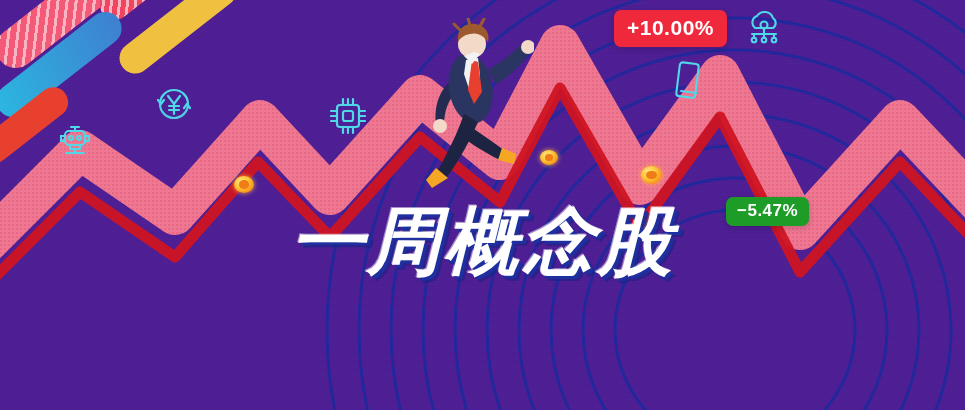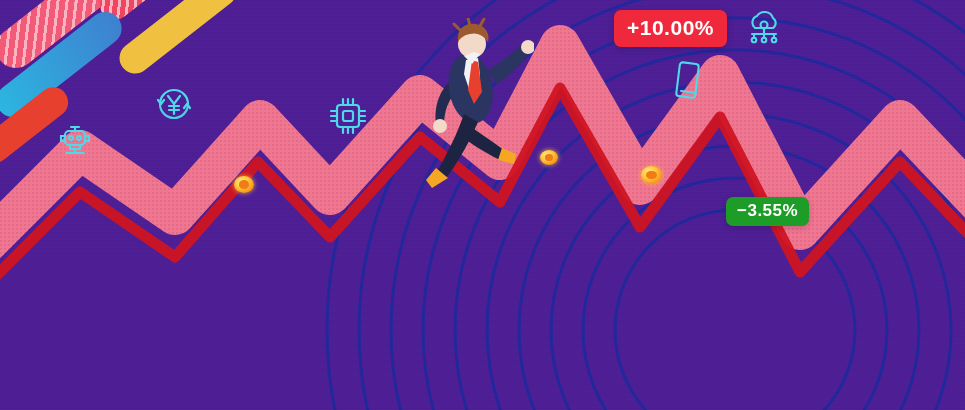--- a/index.html
+++ b/index.html
@@ -314,18 +314,19 @@
   <span class="ico ico-phone">
     <svg width="30" height="42" viewBox="0 0 30 42" fill="none" stroke="#4fd8e8" stroke-width="2.1">
       <rect x="6" y="3" width="19" height="34" rx="3" transform="rotate(7 15 20)"></rect>
       <path d="M9 31 L24 33" stroke-linecap="round"></path>
     </svg>
   </span>
 
   <span class="plus-mark">+</span>
 
   <div class="badge badge-up">+10.00%</div>
-  <div class="badge badge-down">−3.55%</div>
+  <div class="badge badge-down">−5.47%</div>
 
   <div class="title-block">
+    <h1 class="title-cn">一周概念股</h1>
   </div>
 
 </div>
 
 </body></html>

